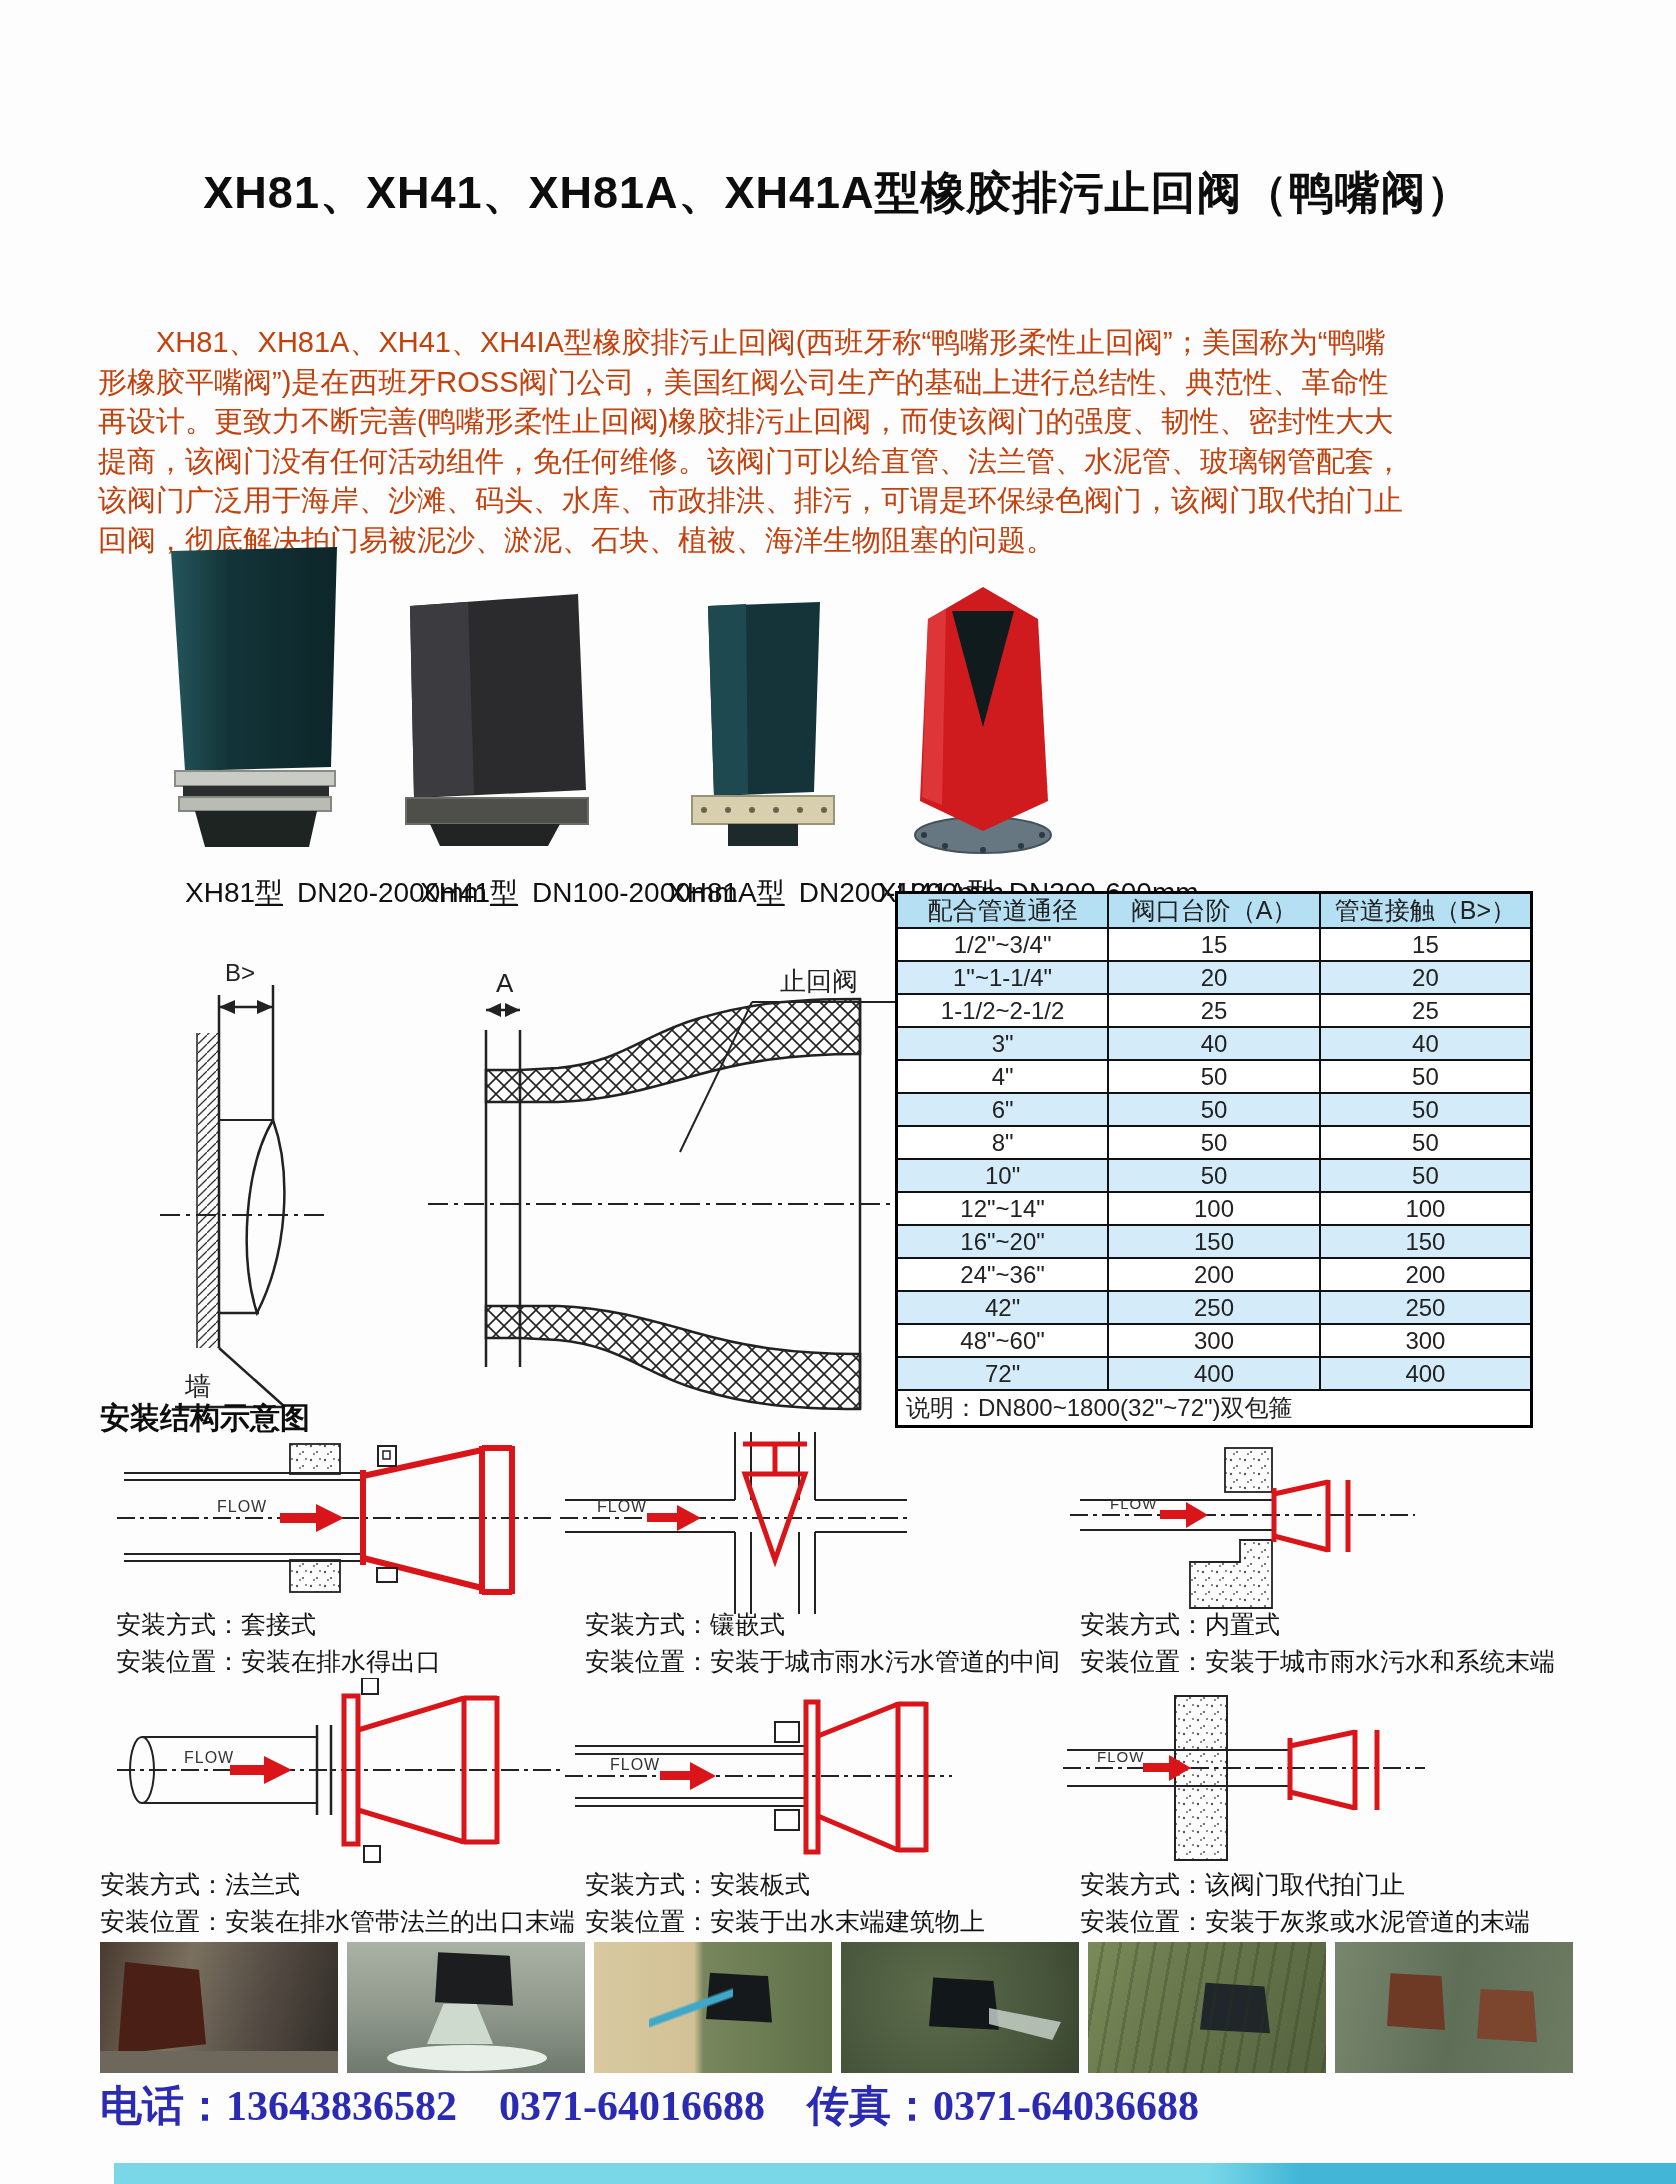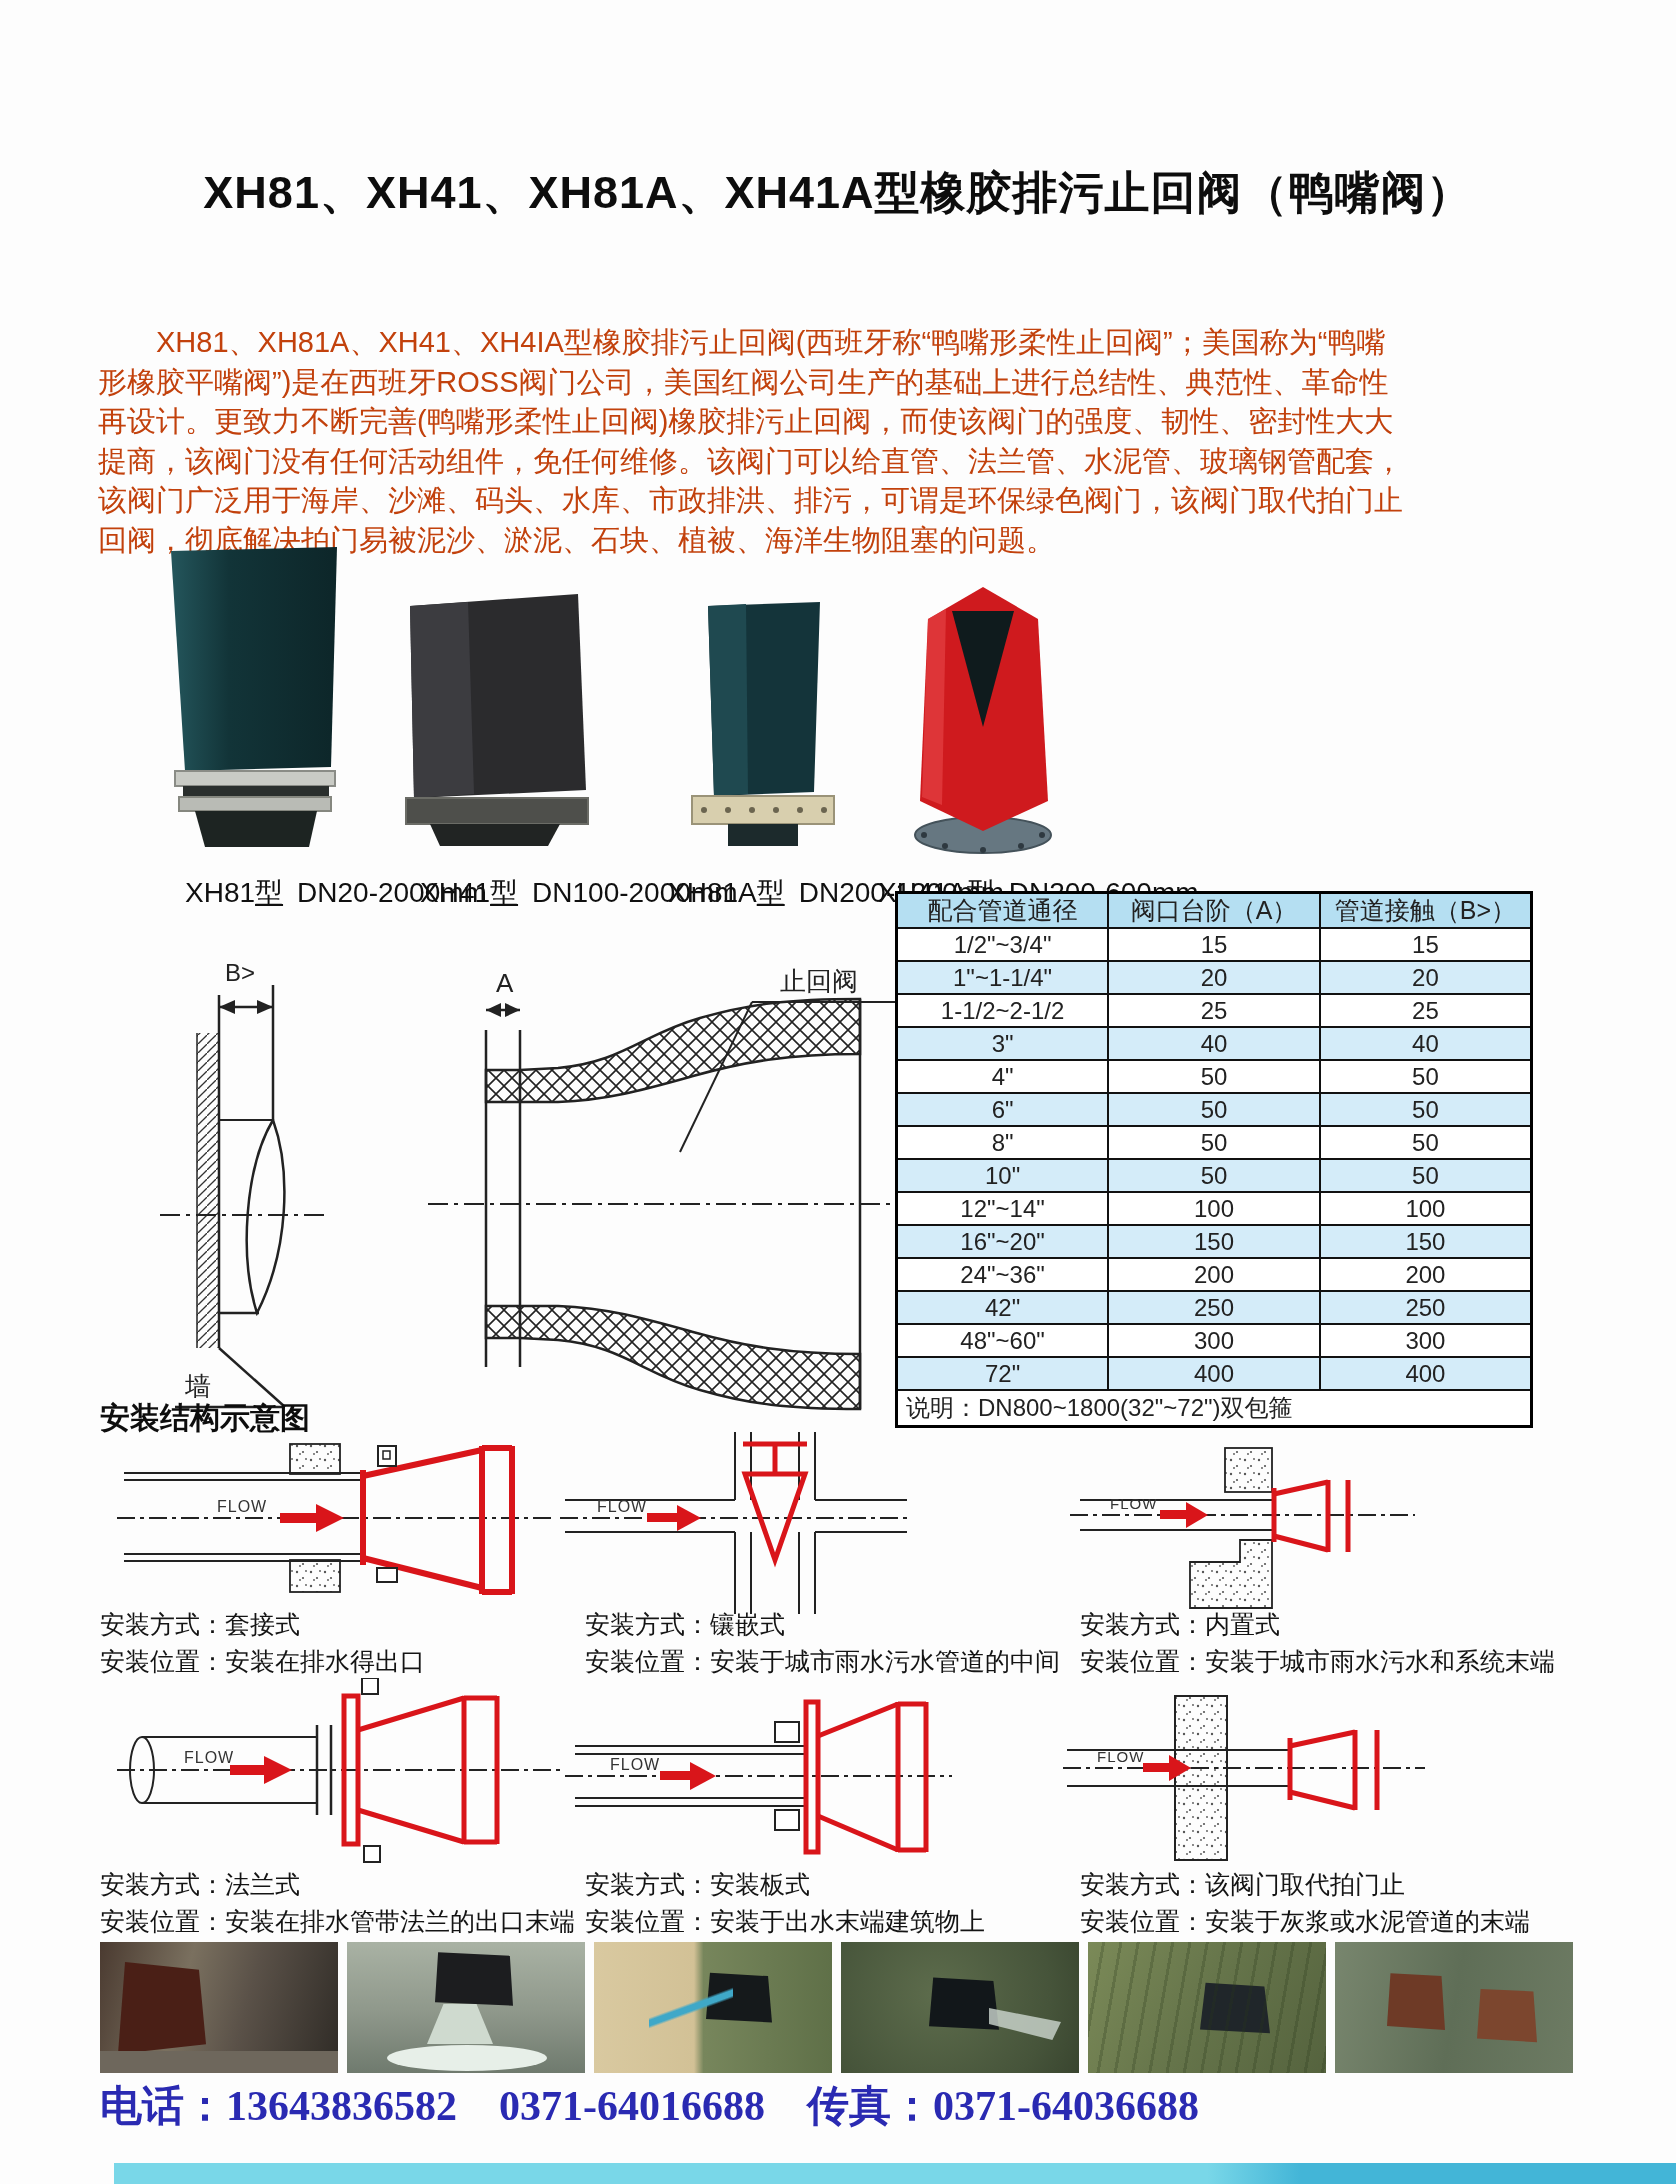--- a/index.html
+++ b/index.html
@@ -368,21 +368,21 @@
       <polyline points="235,58 300,44"></polyline>
       <polyline points="235,104 300,120"></polyline>
       <line x1="300" y1="42" x2="300" y2="122"></line>
       <line x1="322" y1="42" x2="322" y2="122"></line>
     </g>
     <text x="42" y="74" font-size="15" fill="#333" letter-spacing="1">FLOW</text>
     <rect x="88" y="75" width="26" height="9" fill="#d9151a"></rect>
     <polygon points="114,67 136,80 114,93" fill="#d9151a"></polygon>
   </svg>
 
-  <div class="abs icap" style="left:100px;top:1606px">
+  <div class="abs icap" style="left:116px;top:1606px">
     <div>安装方式：套接式</div>
     <div>安装位置：安装在排水得出口</div>
   </div>
   <div class="abs icap" style="left:585px;top:1606px">
     <div>安装方式：镶嵌式</div>
     <div>安装位置：安装于城市雨水污水管道的中间</div>
   </div>
   <div class="abs icap" style="left:1080px;top:1606px">
     <div>安装方式：内置式</div>
     <div>安装位置：安装于城市雨水污水和系统末端</div>

